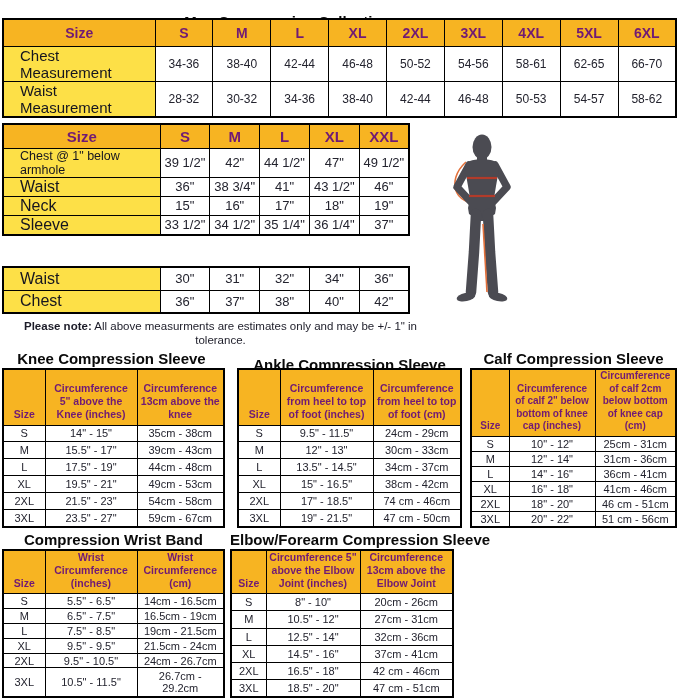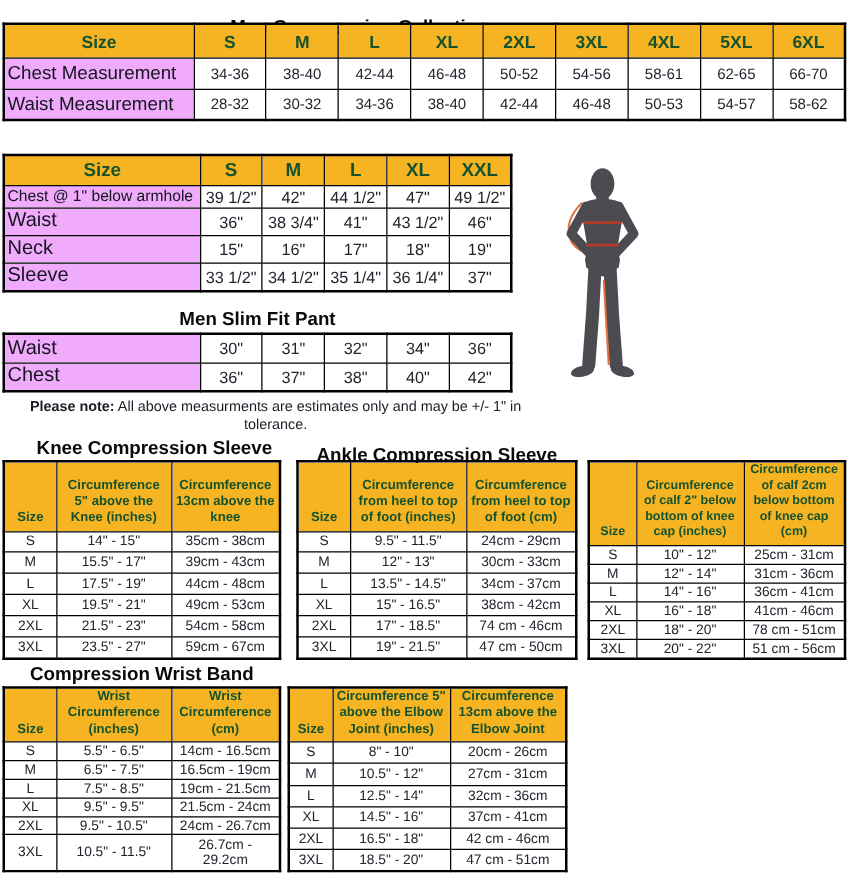--- a/index.html
+++ b/index.html
@@ -10,22 +10,22 @@
     --figure:#4b4b52;
     --accent-red:#b23b2a;
     --accent-orange:#e2703a;
   }
   *{margin:0;padding:0;box-sizing:border-box;}
   body{background:#ffffff;font-family:"Liberation Sans", sans-serif;}
   .page{position:relative;width:679px;height:698px;background:#ffffff;overflow:hidden;color:var(--text);}
   .title{position:absolute;text-align:center;font-weight:bold;font-size:15px;color:var(--title);white-space:nowrap;}
   table{position:absolute;border-collapse:collapse;table-layout:fixed;border:2px solid var(--border);}
   th,td{border:1px solid var(--border);text-align:center;overflow:hidden;padding:0 2px;}
-  .hdr{background:var(--hdr-bg);font-weight:bold;color:#14532d;}
-  .lbl{text-align:left;padding-left:2px;font-weight:normal;background:#f0abfc;color:#15151f;}
+  .hdr{background:var(--hdr-bg);font-weight:bold;color:#701a75;}
+  .lbl{text-align:left;padding-left:16px;font-weight:normal;background:#fde047;color:#15151f;}
   
   #tbl-compression{left:2px;top:18px;width:675px;height:77px;}
   #tbl-compression tr:first-child{height:27px;}
   #tbl-compression tr{height:25px;}
   #tbl-compression .hdr{font-size:14px;}
   #tbl-compression td{font-size:12px;}
   #tbl-compression .lbl{font-size:15px;}
   #tbl-slim{left:2px;top:123px;width:408px;height:111px;}
   #tbl-slim tr:first-child{height:24px;}
   #tbl-slim tr:nth-child(2){height:18px;}
@@ -50,21 +50,21 @@
   #tbl-knee{left:2px;top:368px;width:223px;}
   #tbl-ankle{left:237px;top:368px;width:225px;}
   #tbl-calf{left:470px;top:368px;width:207px;}
   #tbl-calf .hdr{font-size:10px;}
   #tbl-wrist{left:2px;top:549px;width:223px;}
   #tbl-elbow{left:230px;top:549px;width:224px;}
   
   #t-compression{left:0;width:575px;top:13px;}
   #t-slim{left:0;width:412px;top:104px;}
   #t-pant{left:0;width:412px;top:247px;}
-  #t-knee{left:12px;width:223px;top:350px;}
+  #t-knee{left:0;width:223px;top:350px;}
   #t-ankle{left:237px;width:225px;top:356px;}
   #t-calf{left:470px;width:207px;top:350px;}
   #t-wrist{left:2px;width:223px;top:531px;}
   #t-elbow{left:230px;width:224px;top:531px;}
   
   .figure{position:absolute;left:446px;top:134px;width:76px;height:182px;}
   .fig-fill{fill:var(--figure);}
   .fig-stroke{stroke:var(--figure);fill:none;}
   .line-red{stroke:var(--accent-red);stroke-width:2.2;fill:none;}
   .line-orange{stroke:var(--accent-orange);stroke-width:1.6;fill:none;}
@@ -160,21 +160,20 @@
           <td class="lbl">Sleeve</td>
           <td>33 1/2"</td>
           <td>34 1/2"</td>
           <td>35 1/4"</td>
           <td>36 1/4"</td>
           <td>37"</td>
         </tr>
       </tbody>
   </table>
 
-  <div class="title" id="t-pant">Men Slim Fit  Pant</div>
   <table id="tbl-pant">
     <colgroup>
         <col style="width:157px">
       </colgroup>
     <tbody>
         <tr>
           <td class="lbl">Waist</td>
           <td>30"</td>
           <td>31"</td>
           <td>32"</td>
@@ -305,20 +304,21 @@
           <td>74 cm - 46cm</td>
         </tr>
         <tr>
           <td>3XL</td>
           <td>19" - 21.5"</td>
           <td>47 cm - 50cm</td>
         </tr>
       </tbody>
   </table>
 
+  <div class="title" id="t-calf">Calf Compression Sleeve</div>
   <table class="sleeve" id="tbl-calf">
     <colgroup>
         <col style="width:38px">
         <col style="width:86px">
         <col>
       </colgroup>
     <tbody>
         <tr>
           <th class="hdr">Size</th>
           <th class="hdr">Circumference of calf 2" below bottom of knee cap (inches)</th>
@@ -340,21 +340,21 @@
           <td>36cm - 41cm</td>
         </tr>
         <tr>
           <td>XL</td>
           <td>16" - 18"</td>
           <td>41cm - 46cm</td>
         </tr>
         <tr>
           <td>2XL</td>
           <td>18" - 20"</td>
-          <td>78 cm - 51cm</td>
+          <td>46 cm - 51cm</td>
         </tr>
         <tr>
           <td>3XL</td>
           <td>20" - 22"</td>
           <td>51 cm - 56cm</td>
         </tr>
       </tbody>
   </table>
 
   <div class="title" id="t-wrist">Compression Wrist Band</div>
@@ -396,20 +396,21 @@
           <td>24cm - 26.7cm</td>
         </tr>
         <tr>
           <td>3XL</td>
           <td>10.5" - 11.5"</td>
           <td>26.7cm - 29.2cm</td>
         </tr>
       </tbody>
   </table>
 
+  <div class="title" id="t-elbow">Elbow/Forearm Compression Sleeve</div>
   <table class="sleeve row2" id="tbl-elbow">
     <colgroup>
         <col style="width:35px">
         <col style="width:94px">
         <col>
       </colgroup>
     <tbody>
         <tr>
           <th class="hdr">Size</th>
           <th class="hdr">Circumference 5" above the Elbow Joint (inches)</th>

